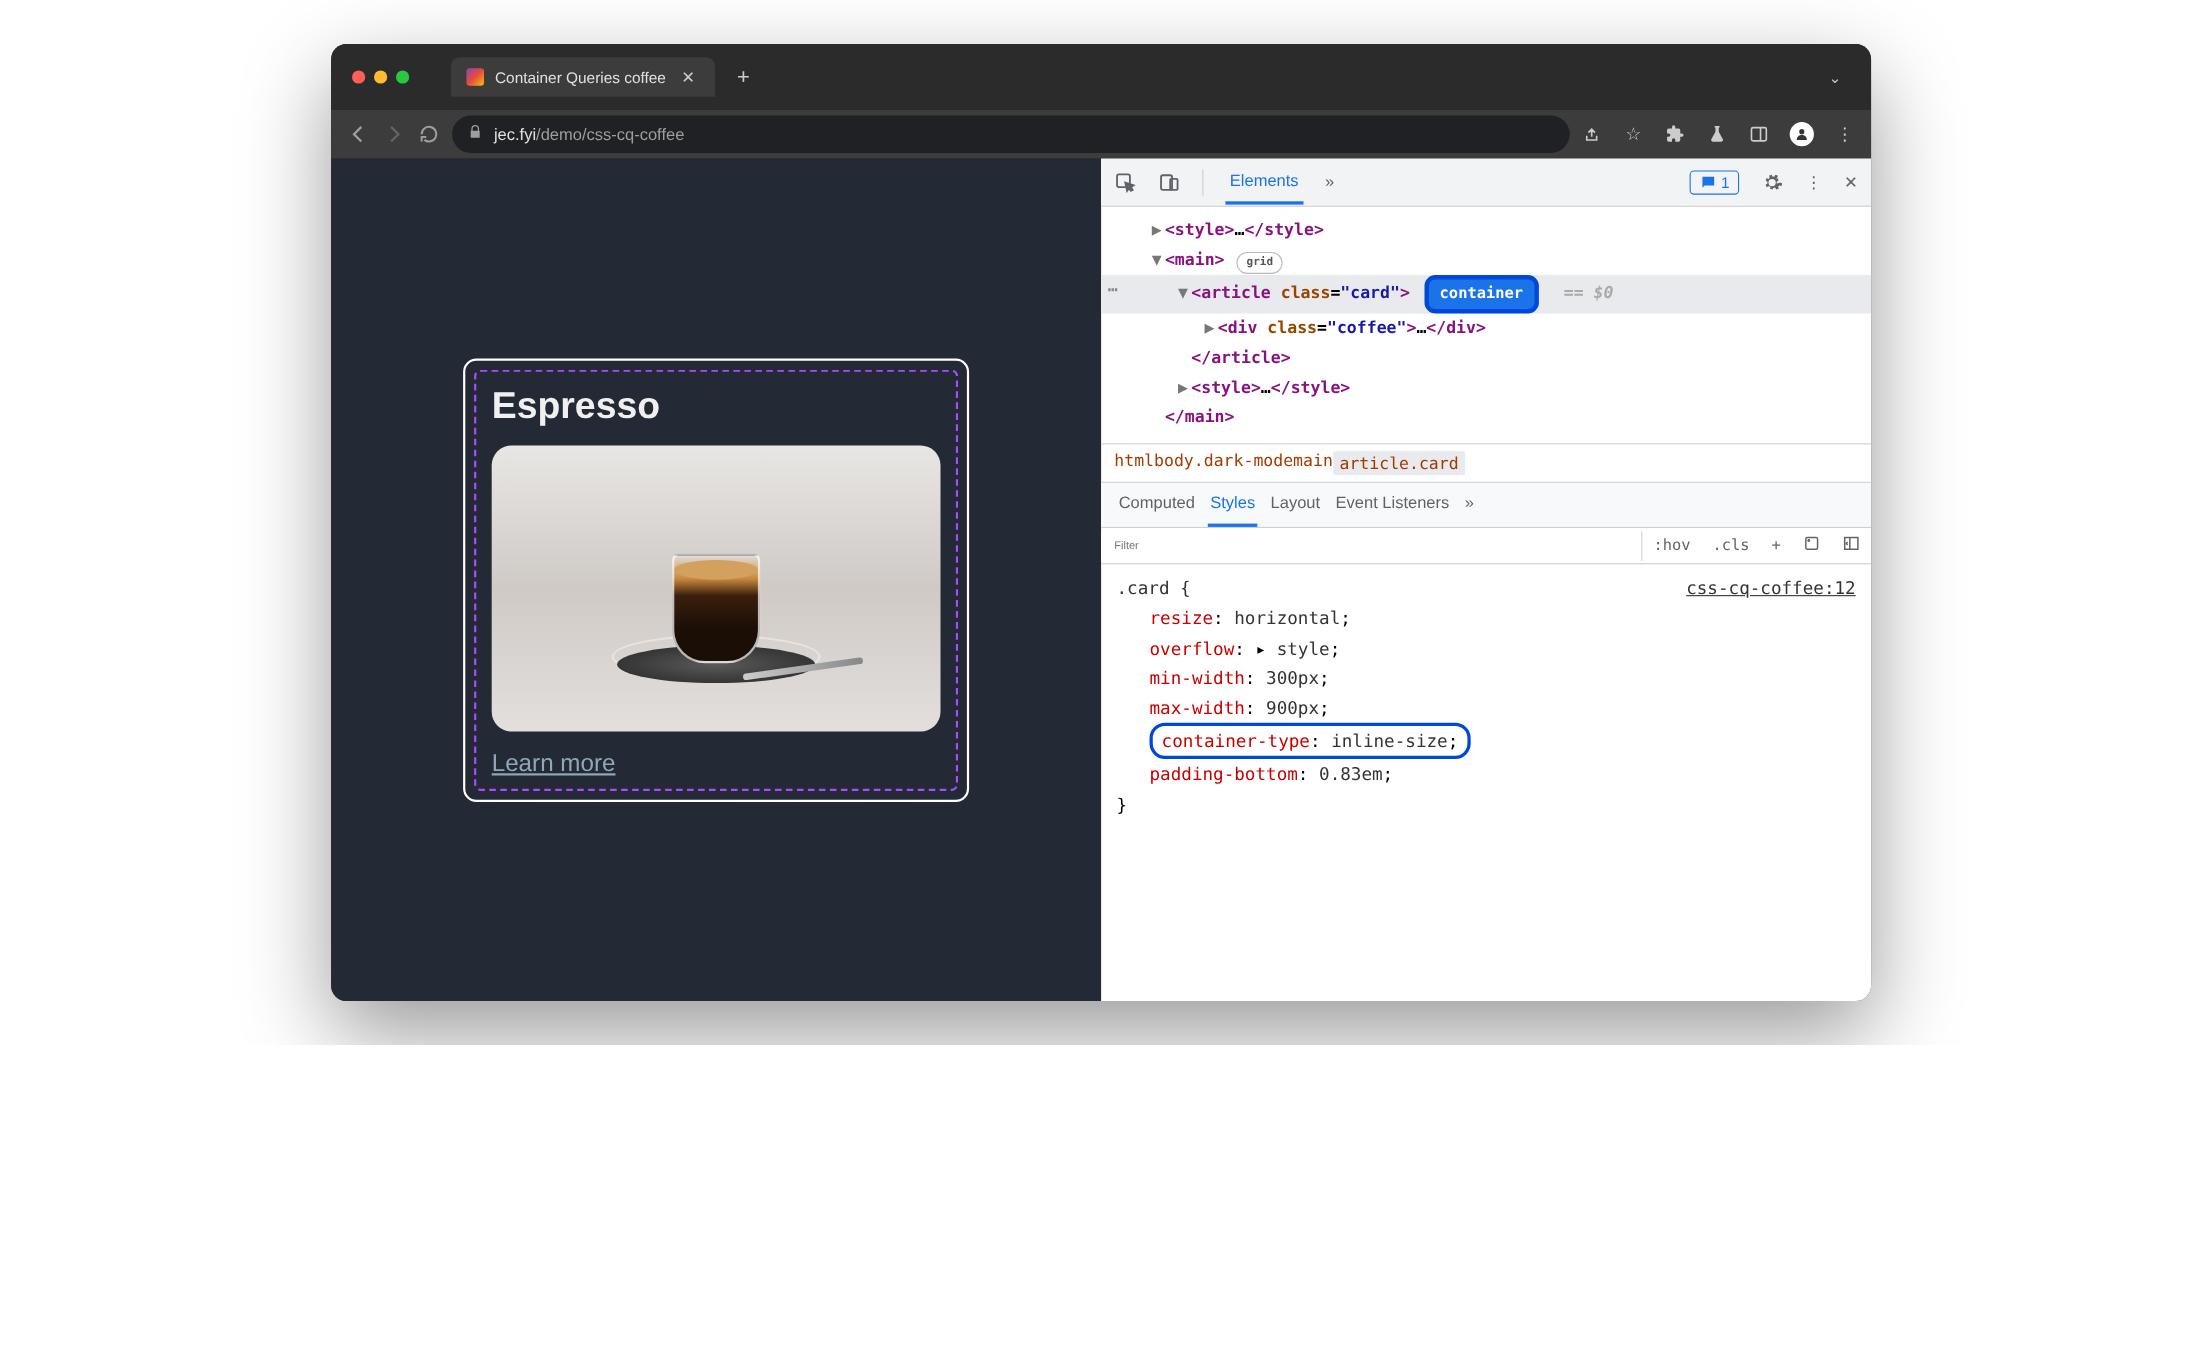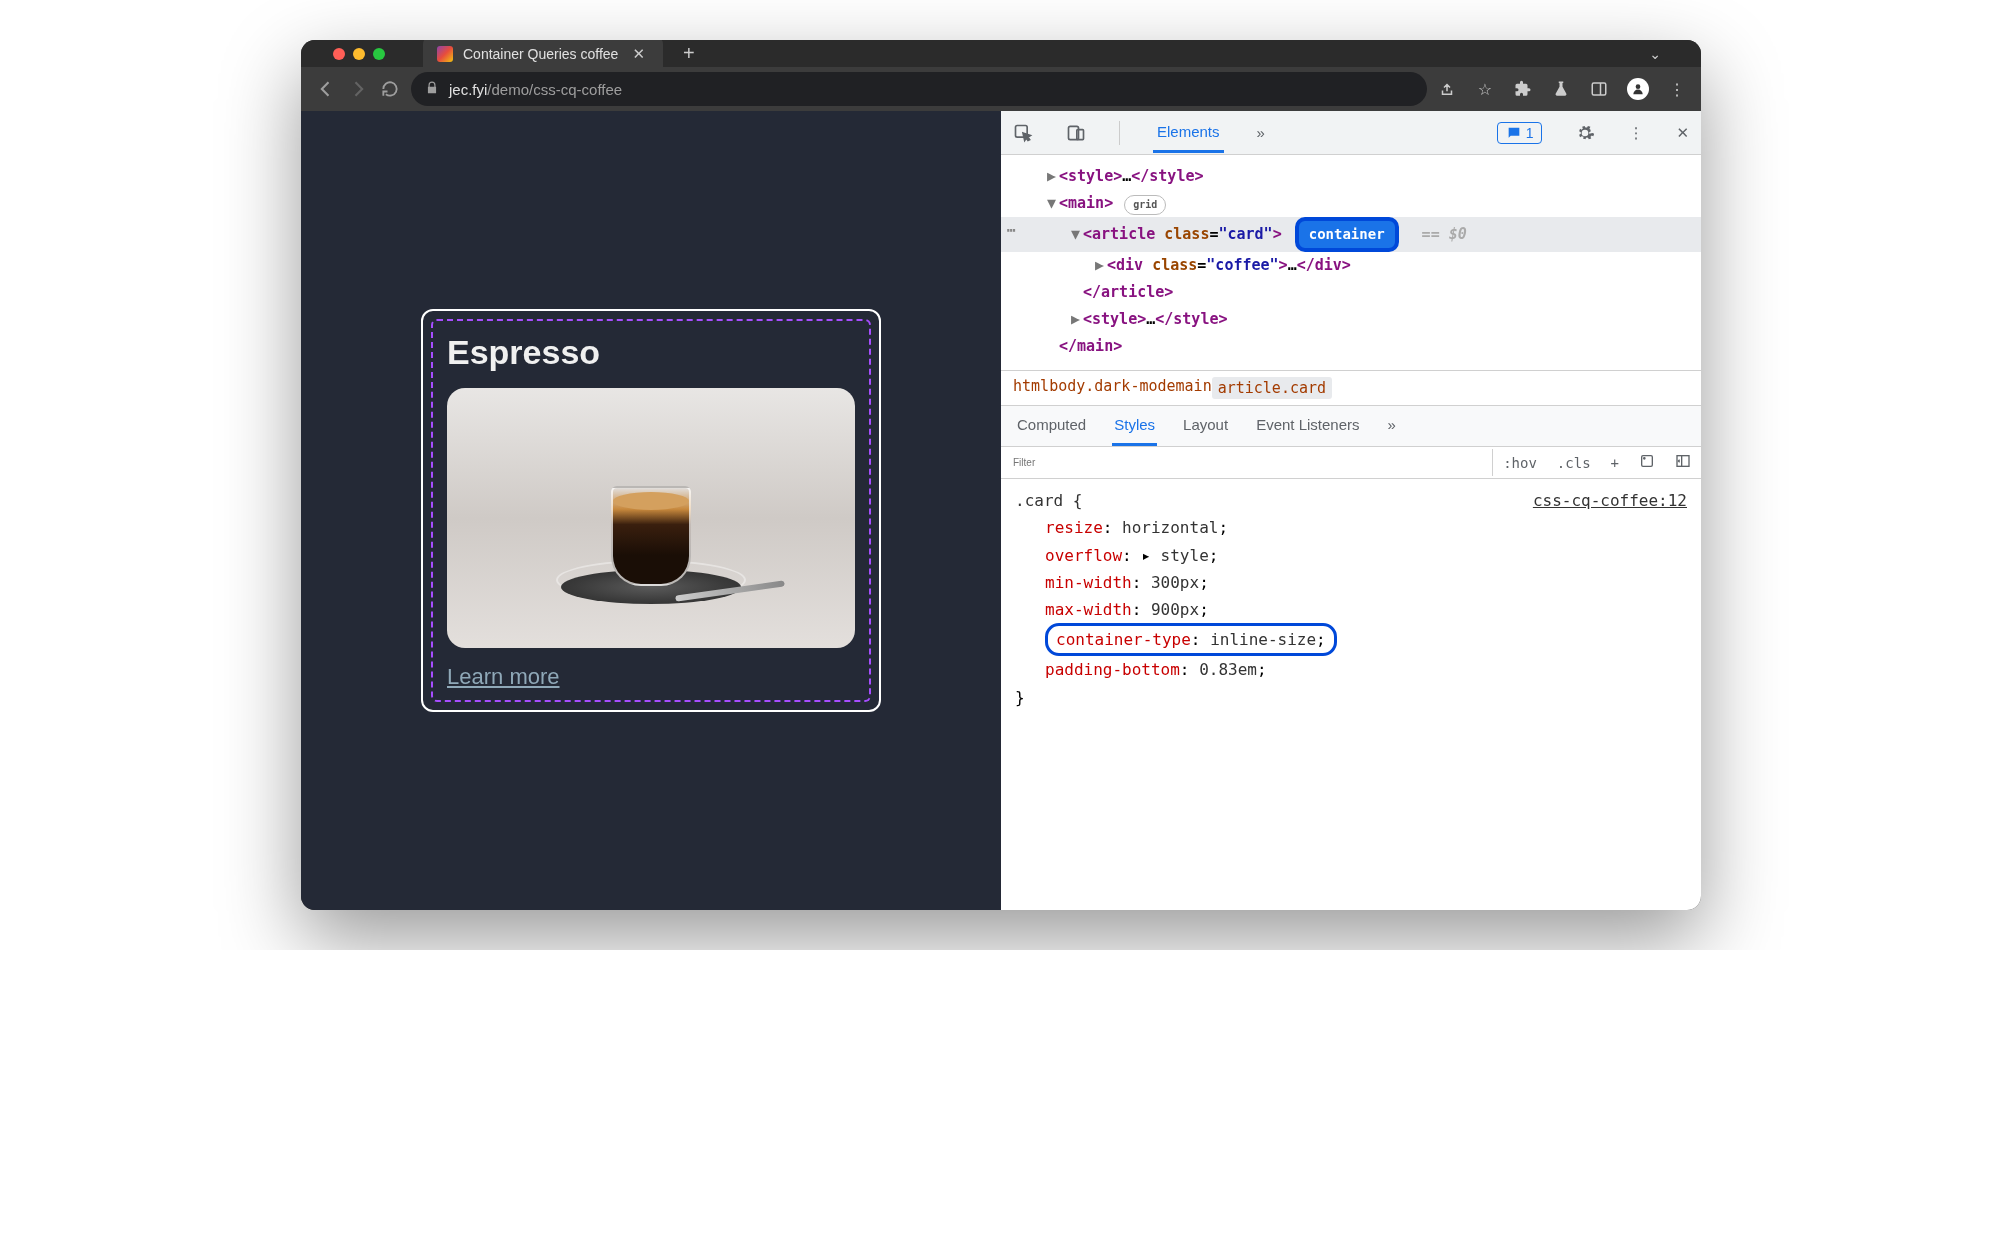--- a/index.html
+++ b/index.html
@@ -12,25 +12,25 @@
   background: #2b2b2b;
   border-radius: 14px;
   overflow: hidden;
   box-shadow: 0 30px 80px rgba(0,0,0,0.4);
   display: flex;
   flex-direction: column;
 }
 
 
 .titlebar {
-  height: 27px;
+  height: 60px;
   background: #2b2b2b;
   display: flex;
   align-items: center;
-  padding: 0 32px;
+  padding: 0 19px;
   gap: 8px;
 }
 .traffic { width: 12px; height: 12px; border-radius: 50%; }
 .traffic.red { background: #ff5f57; }
 .traffic.yellow { background: #febc2e; }
 .traffic.green { background: #28c840; }
 .tab {
   margin-left: 30px;
   background: #3c3c3c;
   height: 36px;
@@ -117,21 +117,21 @@
 .learn-more { display: inline-block; color: #8fa8b8; font-size: 22px; text-decoration: underline; margin-top: 16px; }
 
 
 .devtools { width: 50%; background: #fff; display: flex; flex-direction: column; font-size: 15px; }
 .dt-header {
   height: 44px;
   border-bottom: 1px solid #d0d0d0;
   display: flex;
   align-items: center;
   padding: 0 12px;
-  gap: 33px;
+  gap: 20px;
   background: #f1f3f4;
 }
 .dt-hicon { color: #5f6368; cursor: pointer; display:flex; align-items:center; }
 .dt-tab { color: #5f6368; cursor: pointer; padding: 10px 4px; }
 .dt-tab.active { color: #1a73e8; border-bottom: 3px solid #1a73e8; }
 .dt-spacer { flex: 1; }
 .issues-badge { display:flex; align-items:center; gap:4px; border:1px solid #1a73e8; border-radius:4px; padding:2px 8px; color:#1a73e8; font-size:14px; }
 
 
 .dom-tree { padding: 8px 0 10px 0; font-family: Menlo, Consolas, monospace; font-size: 15px; line-height: 1.8; overflow:auto; }
@@ -145,21 +145,21 @@
 .badge-pill { display:inline-block; border:1px solid #bbb; border-radius:10px; padding:0 8px; font-size:10px; color:#555; background:#fff; margin-left:2px;}
 .container-badge { display:inline-block; background:#1a73e8; color:#fff; border-radius:10px; padding:1px 10px; font-size:14px; font-family: Menlo, monospace; border: 4px solid #0048d9; margin: 0 4px; }
 .eq0 { color: #aaa; font-style: italic; margin-left: 10px; }
 
 
 .breadcrumb { border-top: 1px solid #d0d0d0; border-bottom: 1px solid #d0d0d0; padding: 6px 12px; display:flex; font-family: Menlo, monospace; font-size:15px; }
 .crumb { color: #a33b00; cursor:pointer; }
 .crumb.sel { background: #e8eaed; padding: 2px 6px; border-radius: 3px; }
 
 
-.styles-tabs { display:flex; gap:24px; padding: 0 14px; border-bottom:1px solid #d0d0d0; background:#f8f9fa; }
+.styles-tabs { display:flex; gap:10px; padding: 0 14px; border-bottom:1px solid #d0d0d0; background:#f8f9fa; }
 .s-tab { padding: 10px 2px; color:#5f6368; cursor:pointer; }
 .s-tab.active { color:#1a73e8; border-bottom: 3px solid #1a73e8; }
 
 
 .filter-row { display:flex; align-items:center; border-bottom:1px solid #d0d0d0; }
 .filter-input { flex:1; border:none; padding:8px 12px; font-size:10px; outline:none; color:#999; border-right:1px solid #d0d0d0; }
 .filter-btn { padding: 6px 10px; color:#5f6368; font-family:Menlo,monospace; font-size:14px; cursor:pointer; }
 
 
 .css-rules { padding: 8px 14px; font-family: Menlo, Consolas, monospace; font-size: 16px; line-height:1.7; overflow:auto; flex:1; }

